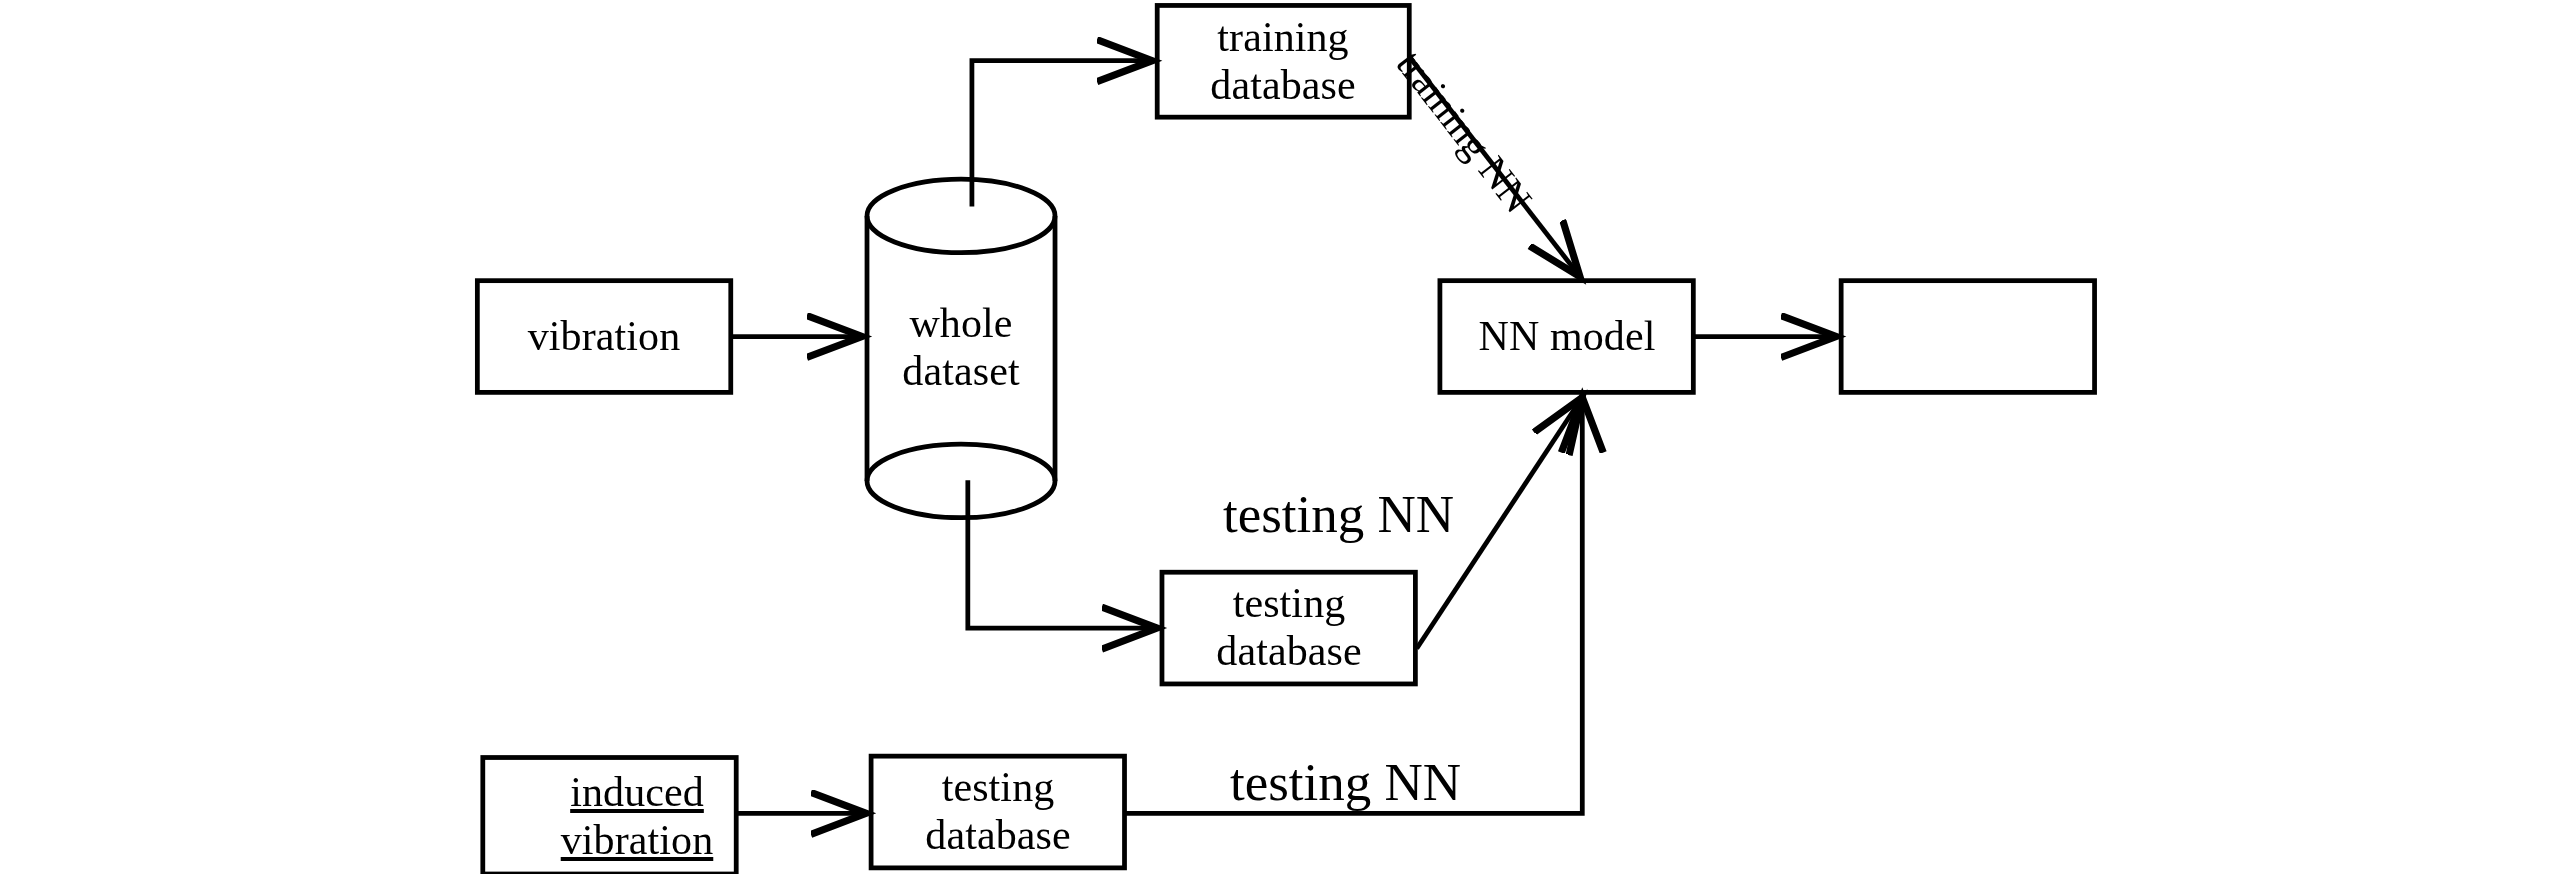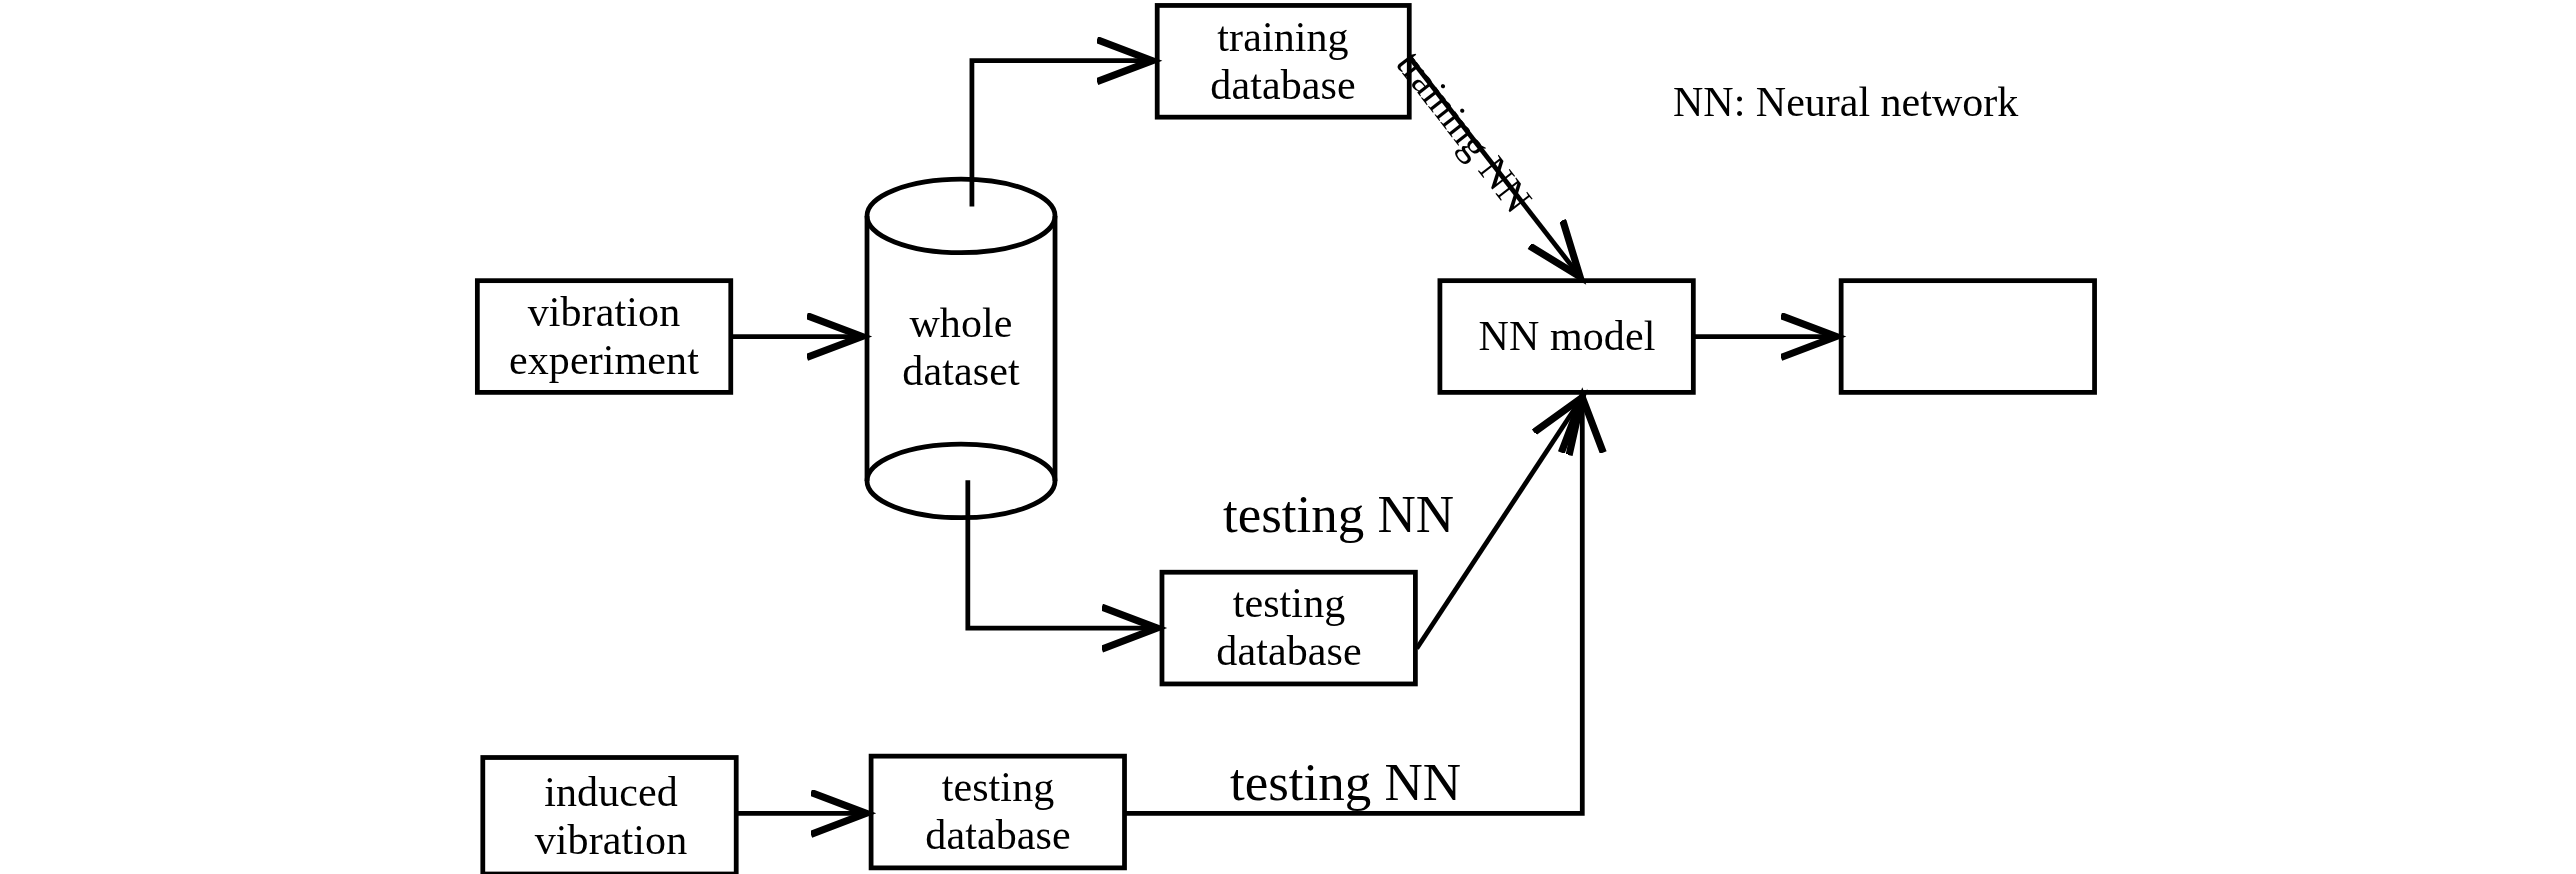--- a/index.html
+++ b/index.html
@@ -90,21 +90,20 @@
       <line x1="2079" y1="952" x2="2320" y2="586" marker-end="url(#arrow)"></line>
 
       <line x1="1080" y1="1194" x2="1268" y2="1194" marker-end="url(#arrow)"></line>
 
       <path d="M1650,1194 L2322,1194 L2322,586" marker-end="url(#arrow)"></path>
     </g>
   </svg>
 
   <div class="node-label" style="left:477px;top:281px;width:254px;height:112px;">
     <span>vibration</span>
-    <span>experiment</span>
   </div>
 
   <div class="node-label" style="left:867px;top:266px;width:188px;height:164px;">
     <span>whole</span>
     <span>dataset</span>
   </div>
 
   <div class="node-label" style="left:1157px;top:5.5px;width:252px;height:112px;">
     <span>training</span>
     <span>database</span>
@@ -113,32 +112,31 @@
   <div class="node-label" style="left:1440px;top:281px;width:254px;height:112px;">
     <span>NN model</span>
   </div>
 
 
   <div class="node-label" style="left:1162px;top:572px;width:254px;height:112px;">
     <span>testing</span>
     <span>database</span>
   </div>
 
-  <div class="node-label" style="left:484px;top:758px;width:254px;height:117px;">
+  <div class="node-label" style="left:510px;top:758px;width:254px;height:117px;text-decoration:underline;">
     <span>induced</span>
     <span>vibration</span>
   </div>
 
   <div class="node-label" style="left:871px;top:756px;width:254px;height:112px;">
     <span>testing</span>
     <span>database</span>
   </div>
 
   <div class="rot-label" style="left:1424px;top:41px;transform:rotate(52.2deg);">training NN</div>
 
   <div class="edge-label" style="left:1223px;top:487px;">testing NN</div>
 
   <div class="edge-label" style="left:1230px;top:755px;">testing NN</div>
 
-  <div class="legend" style="left:1673px;top:78px;">NN: Neural network</div>
 
 </div>
 
 
 </body></html>

